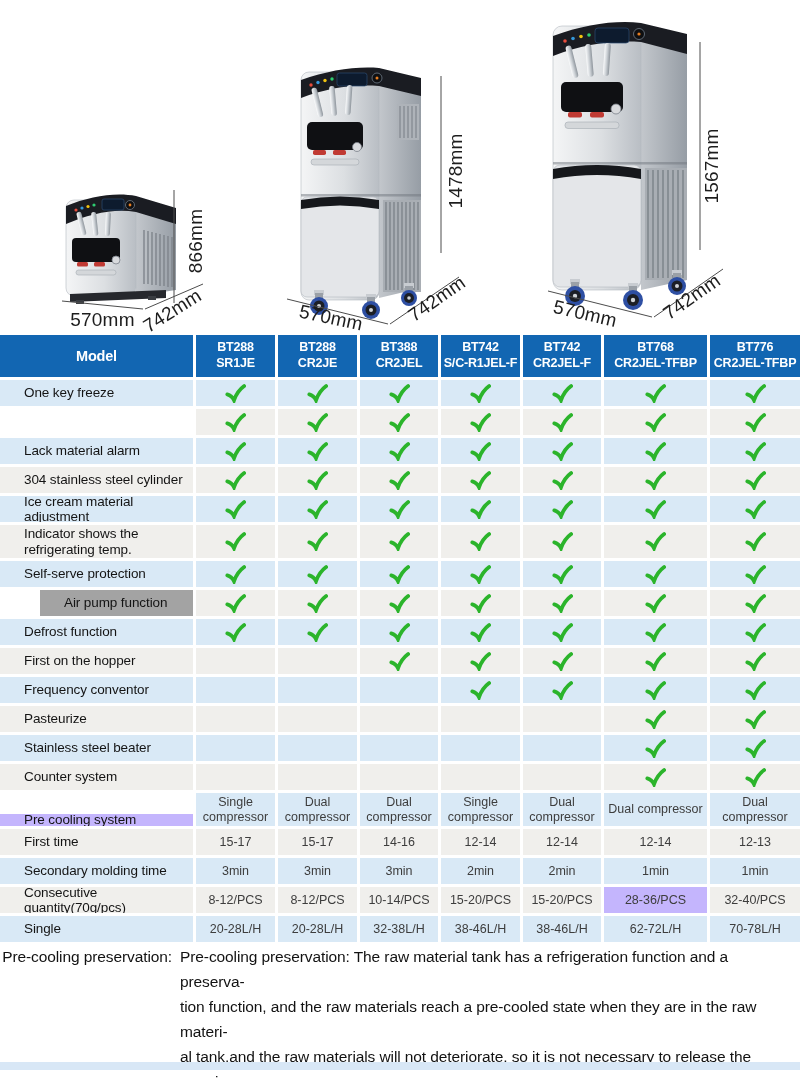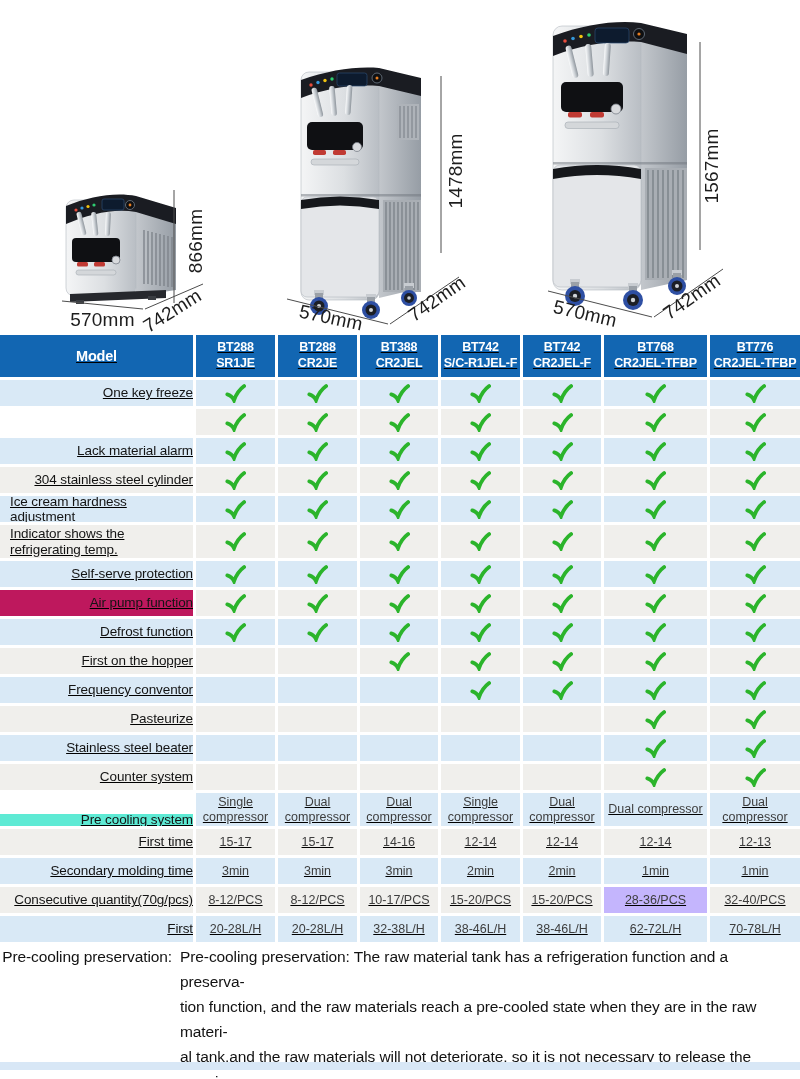--- a/index.html
+++ b/index.html
@@ -10,26 +10,26 @@
   .product-area{position:absolute;top:0;left:0;width:800px;height:335px;}
   .machine{position:absolute;}
   .dim-overlay{position:absolute;top:0;left:0;}
   .dim-label{position:absolute;font-size:19px;color:#1d1d1d;text-align:center;
              letter-spacing:.2px;white-space:nowrap;}
   .rot-90{transform:rotate(-90deg);transform-origin:center;}
 
   
   .spec-table{position:absolute;top:335px;left:0;width:800px;display:grid;
               grid-template-columns:193px 79px 79px 78px 79px 78px 103px 90px;
-              gap:3px;background:#ffffff;text-decoration:underline;}
+              gap:3px;background:#ffffff;}
   .cell{display:flex;align-items:center;justify-content:center;overflow:hidden;}
   .hdr{flex-direction:column;color:#fff;font-weight:bold;font-size:12.5px;
        line-height:1.25;letter-spacing:-0.2px;white-space:nowrap;}
   .model-hdr{font-size:14.5px;font-weight:bold;}
-  .lbl{justify-content:flex-end;padding-left:10px;font-size:13.5px;color:#141414;
+  .lbl{justify-content:flex-start;padding-left:24px;font-size:13.5px;color:#141414;
        line-height:1.12;letter-spacing:-0.1px;}
   .lbl .lbl-inner{display:block;}
   .val{font-size:12.5px;color:#3d3d3d;text-align:center;line-height:1.15;
        padding:0 2px;}
   .check{display:block;}
 
   
   .notes{position:absolute;top:944px;left:0;width:800px;font-size:15.5px;
          color:#121212;line-height:25px;letter-spacing:-0.1px;}
   .note{display:flex;margin-bottom:11px;}
@@ -452,21 +452,21 @@
       <svg class="check" viewBox="0 0 24 22" width="21" height="19">
         <path d="M2.5 12 C6.5 13 8.8 15.6 10.3 18.8 C13.2 10.6 17.6 5.6 22 2.4" fill="none" stroke="#2bb42b" stroke-width="4.4" stroke-linecap="round"></path>
       </svg>
     </div>
     <div class="cell val" style="background: rgb(240, 239, 236);">
       <svg class="check" viewBox="0 0 24 22" width="21" height="19">
         <path d="M2.5 12 C6.5 13 8.8 15.6 10.3 18.8 C13.2 10.6 17.6 5.6 22 2.4" fill="none" stroke="#2bb42b" stroke-width="4.4" stroke-linecap="round"></path>
       </svg>
     </div>
     <div class="cell lbl" style="background: rgb(217, 233, 246);">
-      <span class="lbl-inner">Ice cream hardness adjustment</span>
+      <span class="lbl-inner">Ice cream material adjustment</span>
     </div>
     <div class="cell val" style="background: rgb(217, 233, 246);">
       <svg class="check" viewBox="0 0 24 22" width="21" height="19">
         <path d="M2.5 12 C6.5 13 8.8 15.6 10.3 18.8 C13.2 10.6 17.6 5.6 22 2.4" fill="none" stroke="#2bb42b" stroke-width="4.4" stroke-linecap="round"></path>
       </svg>
     </div>
     <div class="cell val" style="background: rgb(217, 233, 246);">
       <svg class="check" viewBox="0 0 24 22" width="21" height="19">
         <path d="M2.5 12 C6.5 13 8.8 15.6 10.3 18.8 C13.2 10.6 17.6 5.6 22 2.4" fill="none" stroke="#2bb42b" stroke-width="4.4" stroke-linecap="round"></path>
       </svg>
@@ -565,21 +565,21 @@
     <div class="cell val" style="background: rgb(217, 233, 246);">
       <svg class="check" viewBox="0 0 24 22" width="21" height="19">
         <path d="M2.5 12 C6.5 13 8.8 15.6 10.3 18.8 C13.2 10.6 17.6 5.6 22 2.4" fill="none" stroke="#2bb42b" stroke-width="4.4" stroke-linecap="round"></path>
       </svg>
     </div>
     <div class="cell val" style="background: rgb(217, 233, 246);">
       <svg class="check" viewBox="0 0 24 22" width="21" height="19">
         <path d="M2.5 12 C6.5 13 8.8 15.6 10.3 18.8 C13.2 10.6 17.6 5.6 22 2.4" fill="none" stroke="#2bb42b" stroke-width="4.4" stroke-linecap="round"></path>
       </svg>
     </div>
-    <div class="cell lbl" style="background: #be185d;">
+    <div class="cell lbl" style="background: #a3a3a3; margin-left: 40px;">
       <span class="lbl-inner">Air pump function</span>
     </div>
     <div class="cell val" style="background: rgb(240, 239, 236);">
       <svg class="check" viewBox="0 0 24 22" width="21" height="19">
         <path d="M2.5 12 C6.5 13 8.8 15.6 10.3 18.8 C13.2 10.6 17.6 5.6 22 2.4" fill="none" stroke="#2bb42b" stroke-width="4.4" stroke-linecap="round"></path>
       </svg>
     </div>
     <div class="cell val" style="background: rgb(240, 239, 236);">
       <svg class="check" viewBox="0 0 24 22" width="21" height="19">
         <path d="M2.5 12 C6.5 13 8.8 15.6 10.3 18.8 C13.2 10.6 17.6 5.6 22 2.4" fill="none" stroke="#2bb42b" stroke-width="4.4" stroke-linecap="round"></path>
@@ -751,21 +751,21 @@
     <div class="cell val" style="background: rgb(240, 239, 236);">
       <svg class="check" viewBox="0 0 24 22" width="21" height="19">
         <path d="M2.5 12 C6.5 13 8.8 15.6 10.3 18.8 C13.2 10.6 17.6 5.6 22 2.4" fill="none" stroke="#2bb42b" stroke-width="4.4" stroke-linecap="round"></path>
       </svg>
     </div>
     <div class="cell val" style="background: rgb(240, 239, 236);">
       <svg class="check" viewBox="0 0 24 22" width="21" height="19">
         <path d="M2.5 12 C6.5 13 8.8 15.6 10.3 18.8 C13.2 10.6 17.6 5.6 22 2.4" fill="none" stroke="#2bb42b" stroke-width="4.4" stroke-linecap="round"></path>
       </svg>
     </div>
-    <div class="cell lbl" style="background: #5eead4; margin-top: 21px;">
+    <div class="cell lbl" style="background: #c4b5fd; margin-top: 21px;">
       <span class="lbl-inner">Pre cooling system</span>
     </div>
     <div class="cell val" style="background: rgb(217, 233, 246);">
       <span>Single compressor</span>
     </div>
     <div class="cell val" style="background: rgb(217, 233, 246);">
       <span>Dual compressor</span>
     </div>
     <div class="cell val" style="background: rgb(217, 233, 246);">
       <span>Dual compressor</span>
@@ -833,36 +833,36 @@
     <div class="cell lbl" style="background: rgb(240, 239, 236);">
       <span class="lbl-inner">Consecutive quantity(70g/pcs)</span>
     </div>
     <div class="cell val" style="background: rgb(240, 239, 236);">
       <span>8-12/PCS</span>
     </div>
     <div class="cell val" style="background: rgb(240, 239, 236);">
       <span>8-12/PCS</span>
     </div>
     <div class="cell val" style="background: rgb(240, 239, 236);">
-      <span>10-17/PCS</span>
+      <span>10-14/PCS</span>
     </div>
     <div class="cell val" style="background: rgb(240, 239, 236);">
       <span>15-20/PCS</span>
     </div>
     <div class="cell val" style="background: rgb(240, 239, 236);">
       <span>15-20/PCS</span>
     </div>
     <div class="cell val" style="background: #c4b5fd;">
       <span>28-36/PCS</span>
     </div>
     <div class="cell val" style="background: rgb(240, 239, 236);">
       <span>32-40/PCS</span>
     </div>
     <div class="cell lbl" style="background: rgb(217, 233, 246);">
-      <span class="lbl-inner">First</span>
+      <span class="lbl-inner">Single</span>
     </div>
     <div class="cell val" style="background: rgb(217, 233, 246);">
       <span>20-28L/H</span>
     </div>
     <div class="cell val" style="background: rgb(217, 233, 246);">
       <span>20-28L/H</span>
     </div>
     <div class="cell val" style="background: rgb(217, 233, 246);">
       <span>32-38L/H</span>
     </div>

